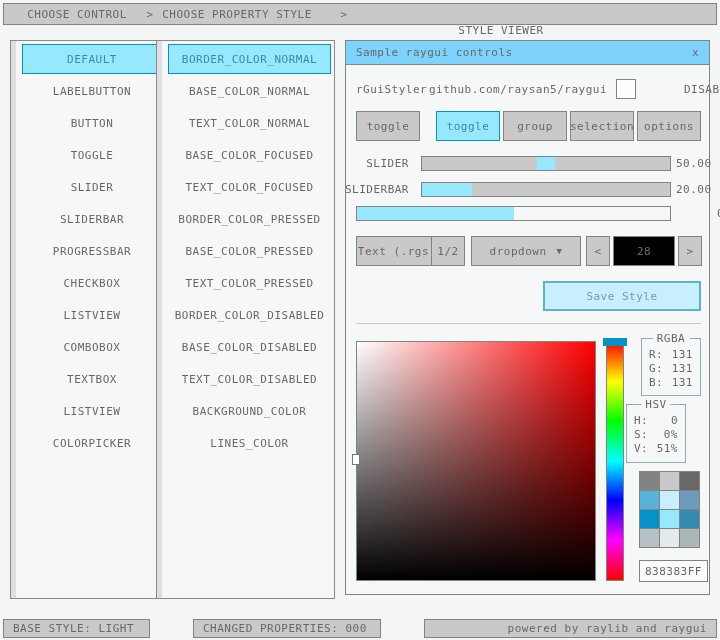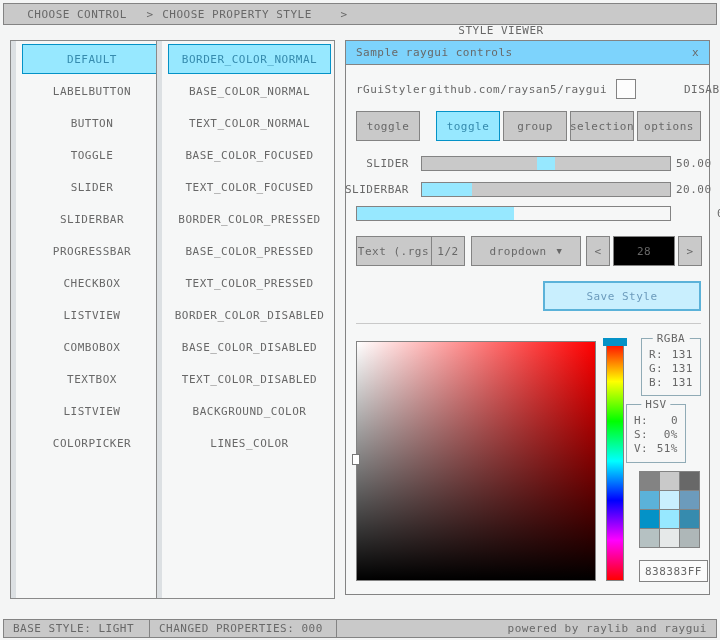--- a/index.html
+++ b/index.html
@@ -7,21 +7,21 @@
   .app {
     position:relative; width:720px; height:640px; overflow:hidden;
     background:#f4f5f5; color:#686868;
     font-family:"DejaVu Sans Mono", monospace; font-size:11px; letter-spacing:0.5px;
   }
   .abs { position:absolute; }
 
   
   .bar { background:#c9c9c9; border:1px solid #838383; }
   .topbar-text { position:absolute; top:50%; transform:translate(-50%,-50%); white-space:nowrap; }
-  .statusbar { display:flex; }
+  .statusbar { display:flex;gap:44px; }
   .status-cell { height:100%; border:1px solid #838383; background:#c9c9c9;
                  display:flex; align-items:center; padding:0 9px; white-space:nowrap; }
   .status-cell + .status-cell { margin-left:-1px; }
   .status-cell.right { justify-content:flex-end; }
 
   
   .listpanel { background:#f6f7f7; border:1px solid #8a8a8a; }
   .scrollstrip { position:absolute; left:0; top:0; bottom:0; width:5px; background:#dce0e3; }
   .items { position:absolute; left:11px; right:3px; top:3px; }
   .li { height:30px; margin-bottom:2px; display:flex; align-items:center; justify-content:center;

